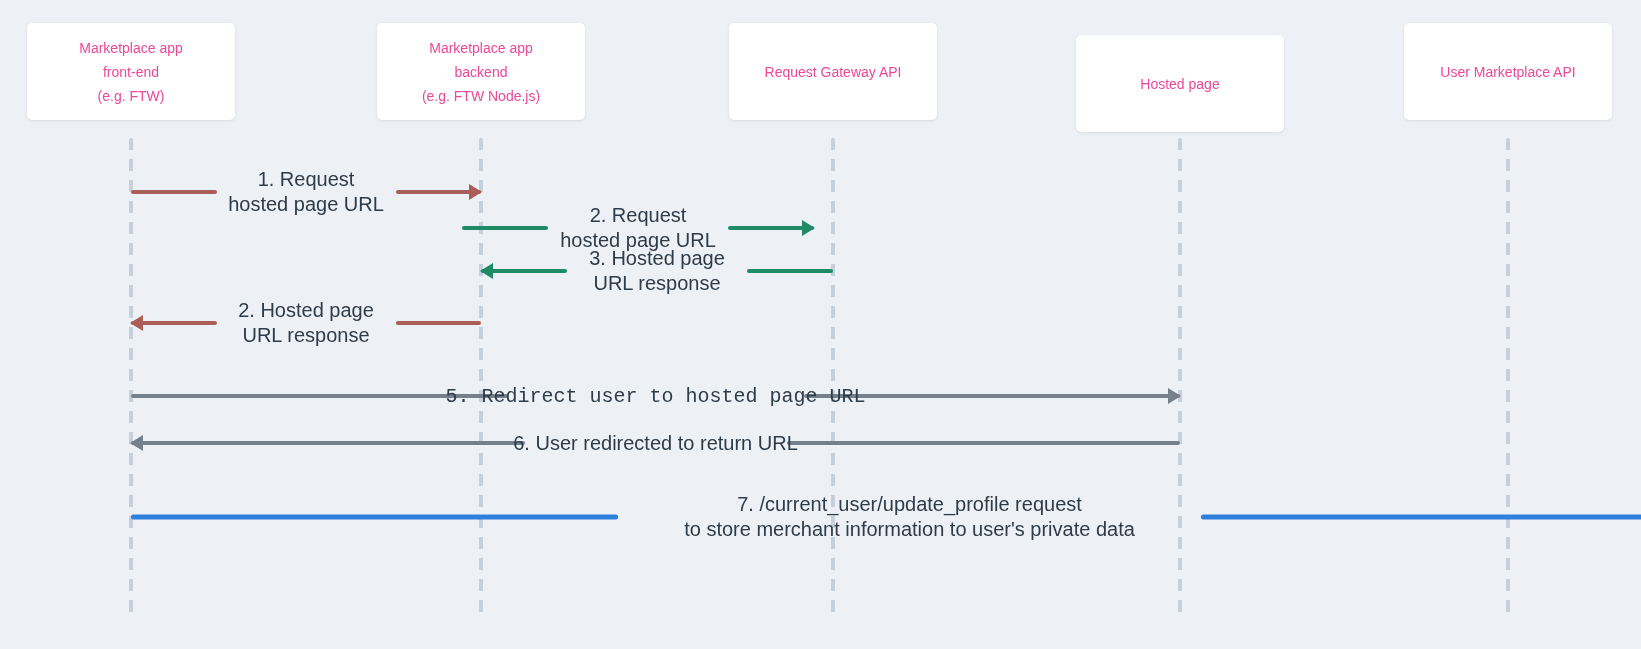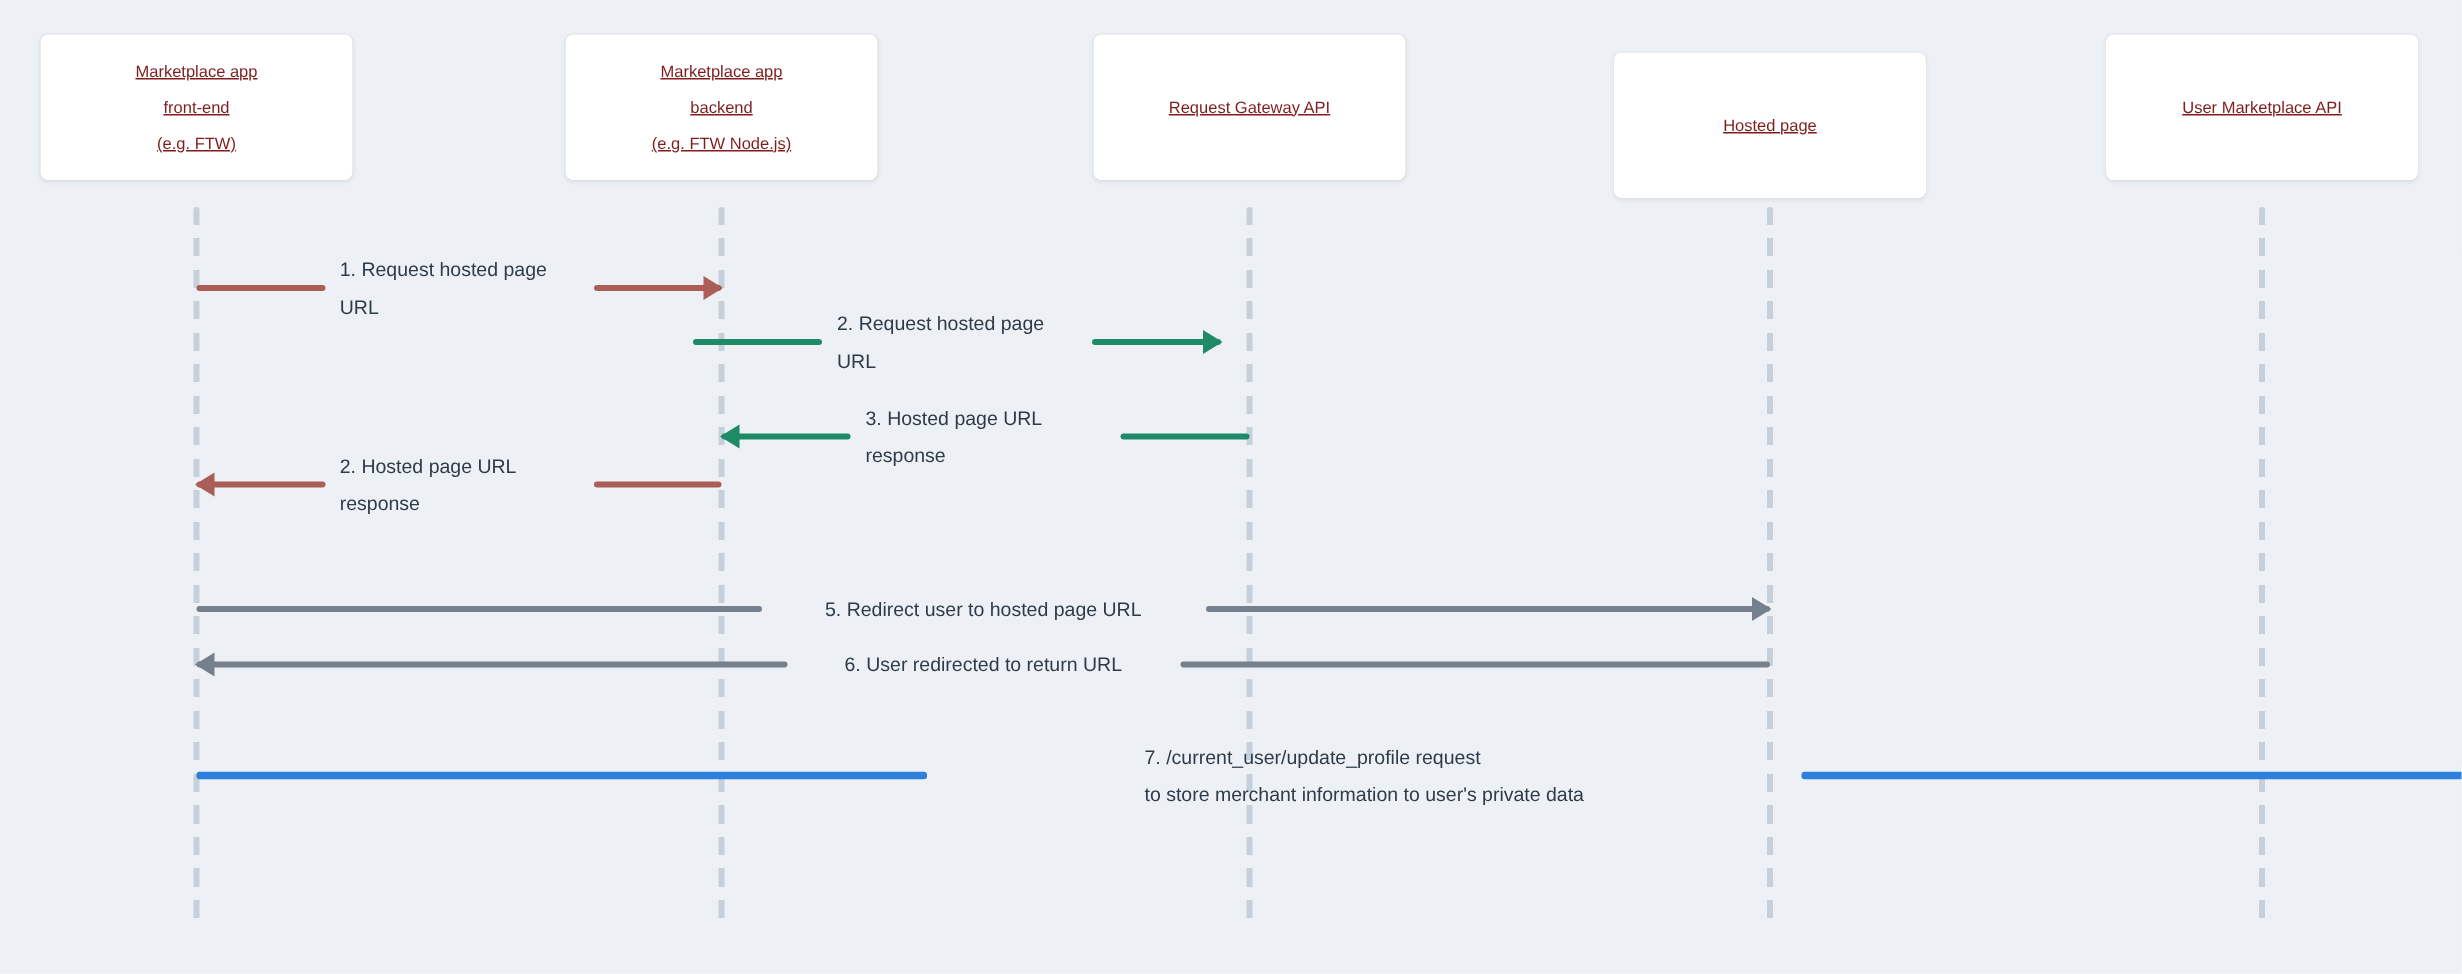--- a/index.html
+++ b/index.html
@@ -17,26 +17,25 @@
     height: 97px;
     background: #ffffff;
     border-radius: 5px;
     box-shadow: 0 1px 3px rgba(45,58,72,0.10), 0 0 1px rgba(45,58,72,0.08);
     display: flex;
     align-items: center;
     justify-content: center;
     z-index: 3;
   }
   .actor-label {
-    font-size: 11px;
+    font-size: 14px;
     line-height: 24px;
-    color: #7f1d1d;
+    color: #ec4899;
     text-align: center;
     white-space: pre-line;
-    text-decoration: underline;
   }
   .lifeline {
     position: absolute;
     width: 4px;
     border-radius: 2px;
     background-image: repeating-linear-gradient(
       to bottom,
       #c6d0da 0px, #c6d0da 12px,
       transparent 12px, transparent 21px);
     z-index: 1;
@@ -68,24 +67,24 @@
     left: -1px;
     border-top: 8px solid transparent;
     border-bottom: 8px solid transparent;
     border-right: 13px solid;
   }
   .msg-label {
     position: absolute;
     left: 50%;
     top: 50%;
     transform: translate(-50%,-50%);
-    font-size: 13px;
+    font-size: 20px;
     line-height: 25px;
     color: #2e3b49;
-    text-align: left;
+    text-align: center;
     white-space: pre-line;
     padding: 0 8px;
   }
 </style>
 </head>
 <body>
 
 <div class="canvas">
   <div id="lifelines">
       <div class="lifeline" style="left: 129px; top: 138px; height: 480px;"></div>
@@ -100,33 +99,33 @@
         <div class="msg-seg" style="height: 4px; background: rgb(171, 93, 87); right: 0px; width: 85.5px;"></div>
         <div class="arrowhead right" style="border-left-color: rgb(171, 93, 87);"></div>
         <div class="msg-label">1. Request hosted page URL</div>
       </div>
       <div class="message" style="left: 462px; top: 226px; width: 352px; height: 4px;">
         <div class="msg-seg" style="height: 4px; background: rgb(31, 138, 102); left: 0px; width: 86px;"></div>
         <div class="msg-seg" style="height: 4px; background: rgb(31, 138, 102); right: 0px; width: 86px;"></div>
         <div class="arrowhead right" style="border-left-color: rgb(31, 138, 102);"></div>
         <div class="msg-label">2. Request hosted page URL</div>
       </div>
-      <div class="message" style="left: 481px; top: 289px; width: 352px; height: 4px;">
+      <div class="message" style="left: 481px; top: 269px; width: 352px; height: 4px;">
         <div class="msg-seg" style="height: 4px; background: rgb(31, 138, 102); left: 0px; width: 86px;"></div>
         <div class="msg-seg" style="height: 4px; background: rgb(31, 138, 102); right: 0px; width: 86px;"></div>
         <div class="arrowhead left" style="border-right-color: rgb(31, 138, 102);"></div>
         <div class="msg-label">3. Hosted page URL response</div>
       </div>
       <div class="message" style="left: 131px; top: 321px; width: 350px; height: 4px;">
         <div class="msg-seg" style="height: 4px; background: rgb(171, 93, 87); left: 0px; width: 85.5px;"></div>
         <div class="msg-seg" style="height: 4px; background: rgb(171, 93, 87); right: 0px; width: 85.5px;"></div>
         <div class="arrowhead left" style="border-right-color: rgb(171, 93, 87);"></div>
         <div class="msg-label">2. Hosted page URL response</div>
       </div>
-      <div class="message" style="left: 131px; top: 404px; width: 1049px; height: 4px;">
+      <div class="message" style="left: 131px; top: 394px; width: 1049px; height: 4px; font-family: Liberation Mono, monospace;">
         <div class="msg-seg" style="height: 4px; background: rgb(118, 128, 141); left: 0px; width: 376.5px;"></div>
         <div class="msg-seg" style="height: 4px; background: rgb(118, 128, 141); right: 0px; width: 376.5px;"></div>
         <div class="arrowhead right" style="border-left-color: rgb(118, 128, 141);"></div>
         <div class="msg-label">5. Redirect user to hosted page URL</div>
       </div>
       <div class="message" style="left: 131px; top: 441px; width: 1049px; height: 4px;">
         <div class="msg-seg" style="height: 4px; background: rgb(118, 128, 141); left: 0px; width: 393.5px;"></div>
         <div class="msg-seg" style="height: 4px; background: rgb(118, 128, 141); right: 0px; width: 393.5px;"></div>
         <div class="arrowhead left" style="border-right-color: rgb(118, 128, 141);"></div>
         <div class="msg-label">6. User redirected to return URL</div>

